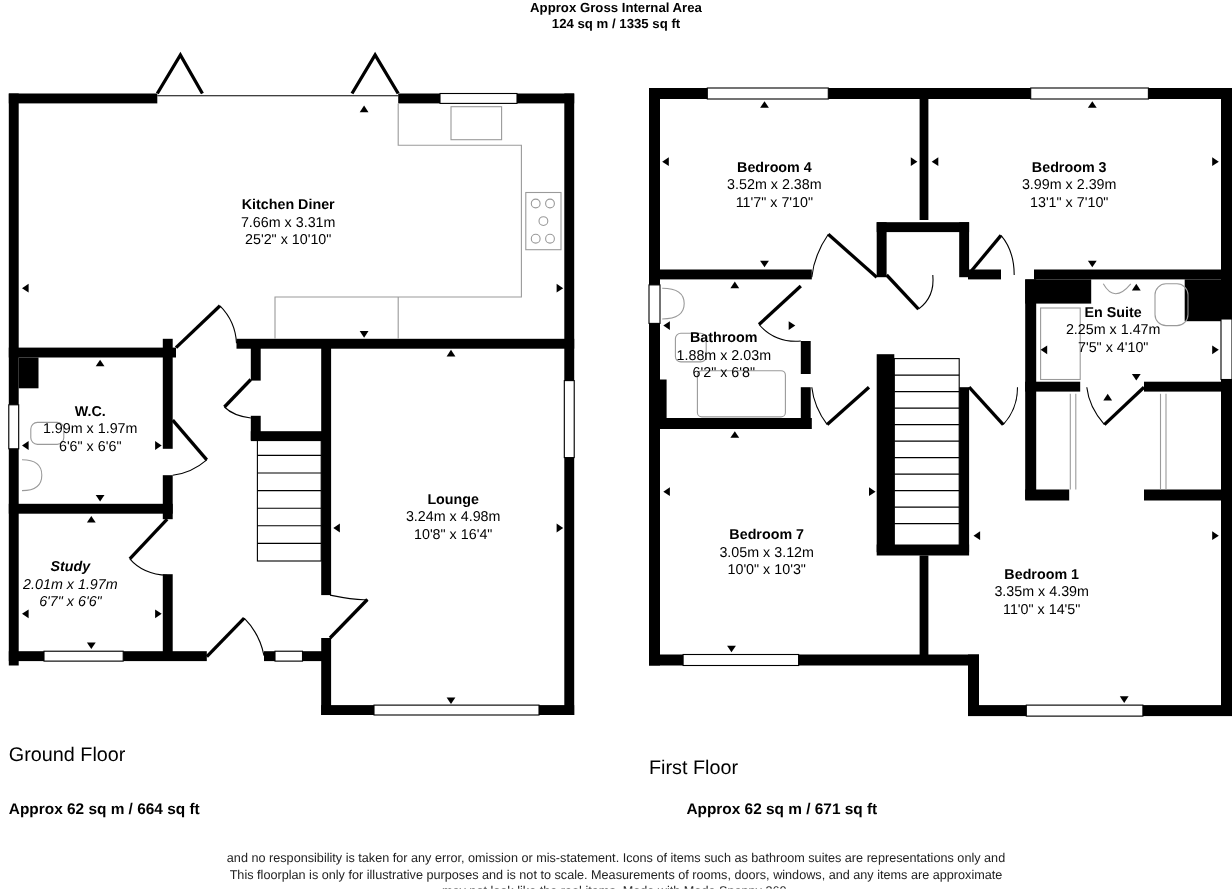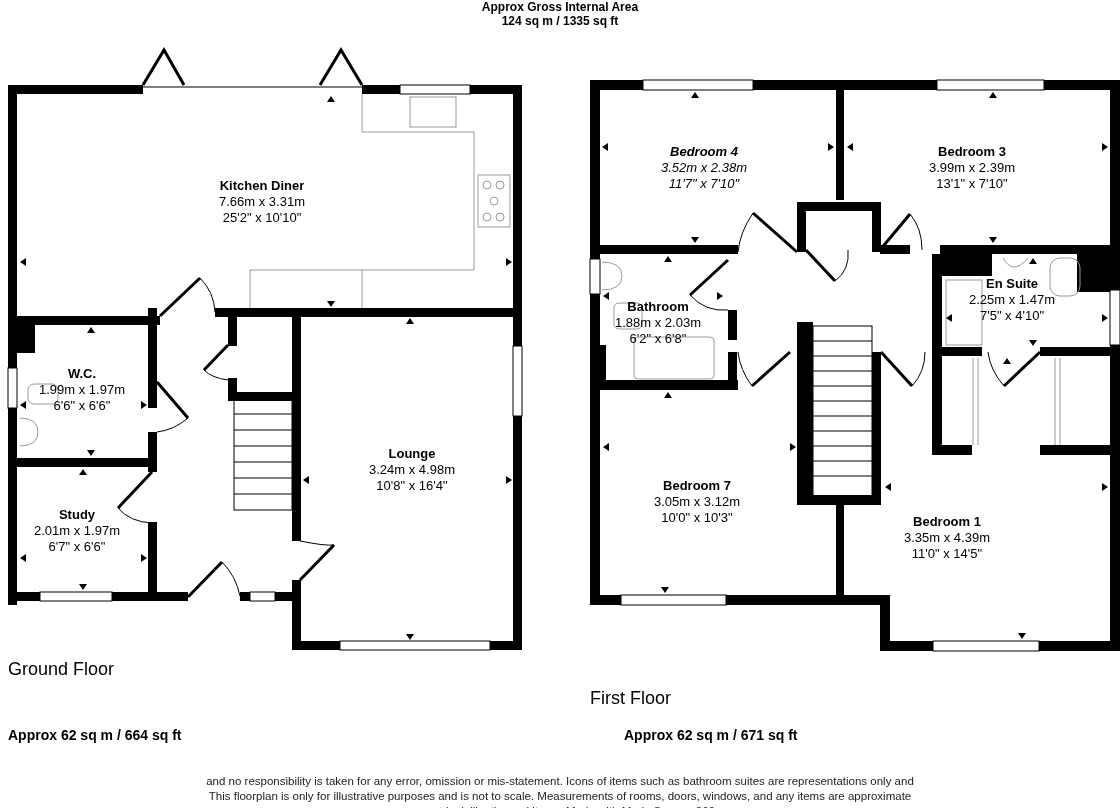--- a/index.html
+++ b/index.html
@@ -246,32 +246,32 @@
 <div class="lbl" style="left:262px;top:178px;">
   <span class="n">Kitchen Diner</span>
   <span>7.66m x 3.31m</span>
   <span>25'2" x 10'10"</span>
 </div>
 <div class="lbl" style="left:82px;top:366px;">
   <span class="n">W.C.</span>
   <span>1.99m x 1.97m</span>
   <span>6'6" x 6'6"</span>
 </div>
-<div class="lbl" style="left:77px;top:507px;">
+<div class="lbl" style="left:64px;top:507px;font-style:italic;">
   <span class="n">Study</span>
   <span>2.01m x 1.97m</span>
   <span>6'7" x 6'6"</span>
 </div>
 <div class="lbl" style="left:412px;top:446px;">
   <span class="n">Lounge</span>
   <span>3.24m x 4.98m</span>
   <span>10'8" x 16'4"</span>
 </div>
 
-<div class="lbl" style="left:704px;top:144px;font-style:italic;">
+<div class="lbl" style="left:704px;top:144px;">
   <span class="n">Bedroom 4</span>
   <span>3.52m x 2.38m</span>
   <span>11'7" x 7'10"</span>
 </div>
 <div class="lbl" style="left:972px;top:144px;">
   <span class="n">Bedroom 3</span>
   <span>3.99m x 2.39m</span>
   <span>13'1" x 7'10"</span>
 </div>
 <div class="lbl" style="left:658px;top:299px;">
@@ -288,21 +288,21 @@
   <span class="n">Bedroom 7</span>
   <span>3.05m x 3.12m</span>
   <span>10'0" x 10'3"</span>
 </div>
 <div class="lbl" style="left:947px;top:514px;">
   <span class="n">Bedroom 1</span>
   <span>3.35m x 4.39m</span>
   <span>11'0" x 14'5"</span>
 </div>
 
-<div class="floor-name" style="left:8px;top:659px;">Ground Floor</div>
+<div class="floor-name" style="left:8px;top:676px;">Ground Floor</div>
 <div class="floor-area" style="left:8px;top:715px;">Approx 62 sq m / 664 sq ft</div>
 <div class="floor-name" style="left:590px;top:688px;">First Floor</div>
 <div class="floor-area" style="left:624px;top:715px;text-align:right;">Approx 62 sq m / 671 sq ft</div>
 
 <div class="disc">
   <div>and no responsibility is taken for any error, omission or mis-statement. Icons of items such as bathroom suites are representations only and</div>
   <div>This floorplan is only for illustrative purposes and is not to scale. Measurements of rooms, doors, windows, and any items are approximate</div>
   <div>may not look like the real items. Made with Made Snappy 360.</div>
 </div>
 

